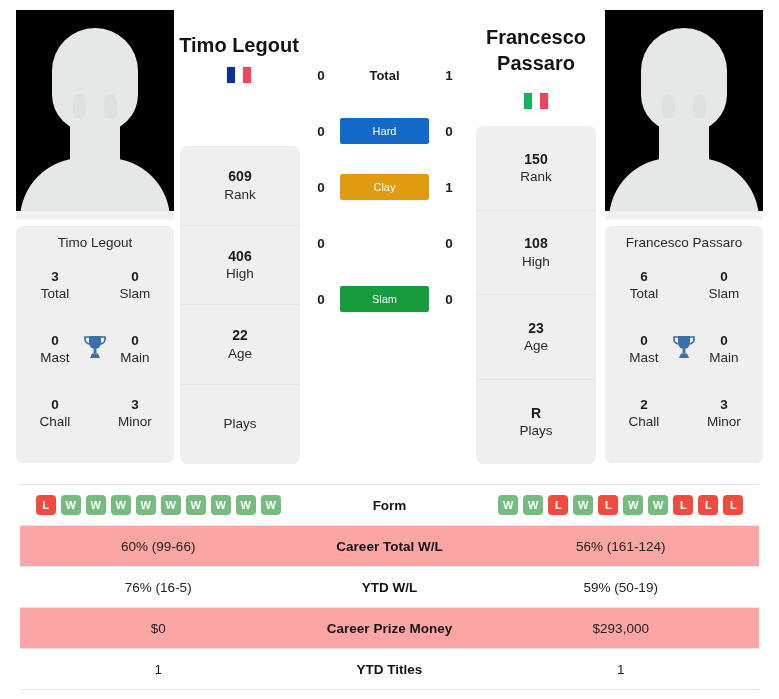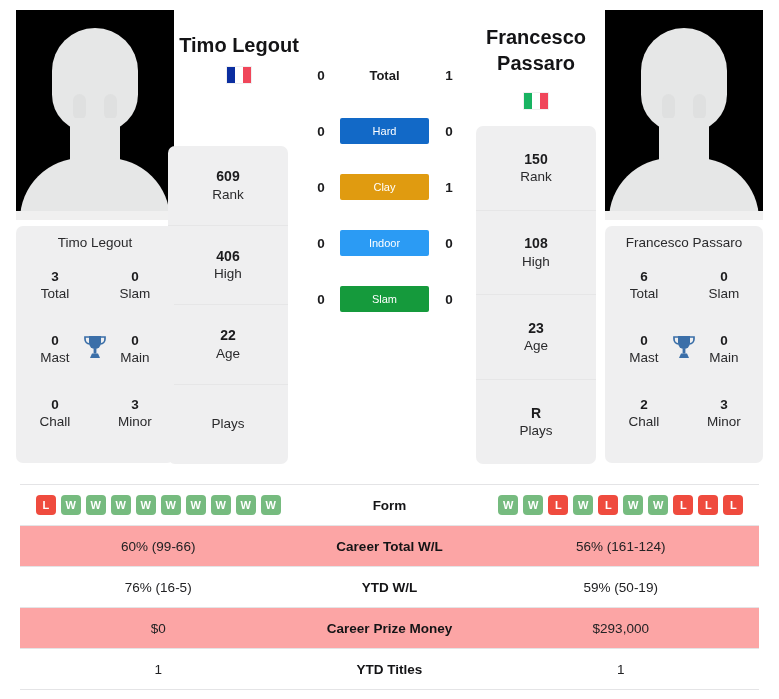--- a/index.html
+++ b/index.html
@@ -108,21 +108,21 @@
   }
 
   
   .rank-card {
     position: absolute;
     width: 120px;
     background: #efeff0;
     border-radius: 7px;
     overflow: hidden;
   }
-  .rank-card.left  { left: 168px; top: 146px; height: 318px; }
+  .rank-card.left  { left: 180px; top: 146px; height: 318px; }
   .rank-card.right { left: 476px; top: 126px; height: 338px; }
   .rank-row {
     height: 25%;
     display: flex;
     flex-direction: column;
     align-items: center;
     justify-content: center;
     border-bottom: 1px solid #e6e6e7;
     line-height: 1.3;
   }
@@ -276,21 +276,20 @@
         <div class="bar" style="background: rgb(18, 105, 199);">Hard</div>
         <div class="sc r">0</div>
       </div>
       <div class="surf-row">
         <div class="sc l">0</div>
         <div class="bar" style="background: rgb(224, 155, 16);">Clay</div>
         <div class="sc r">1</div>
       </div>
       <div class="surf-row">
         <div class="sc l">0</div>
-        <div class="bar" style="background: rgb(43, 155, 244);">Indoor</div>
         <div class="sc r">0</div>
       </div>
       <div class="surf-row">
         <div class="sc l">0</div>
         <div class="bar" style="background: rgb(21, 154, 60);">Slam</div>
         <div class="sc r">0</div>
       </div>
     </div>
 
     <div class="rank-card left">

